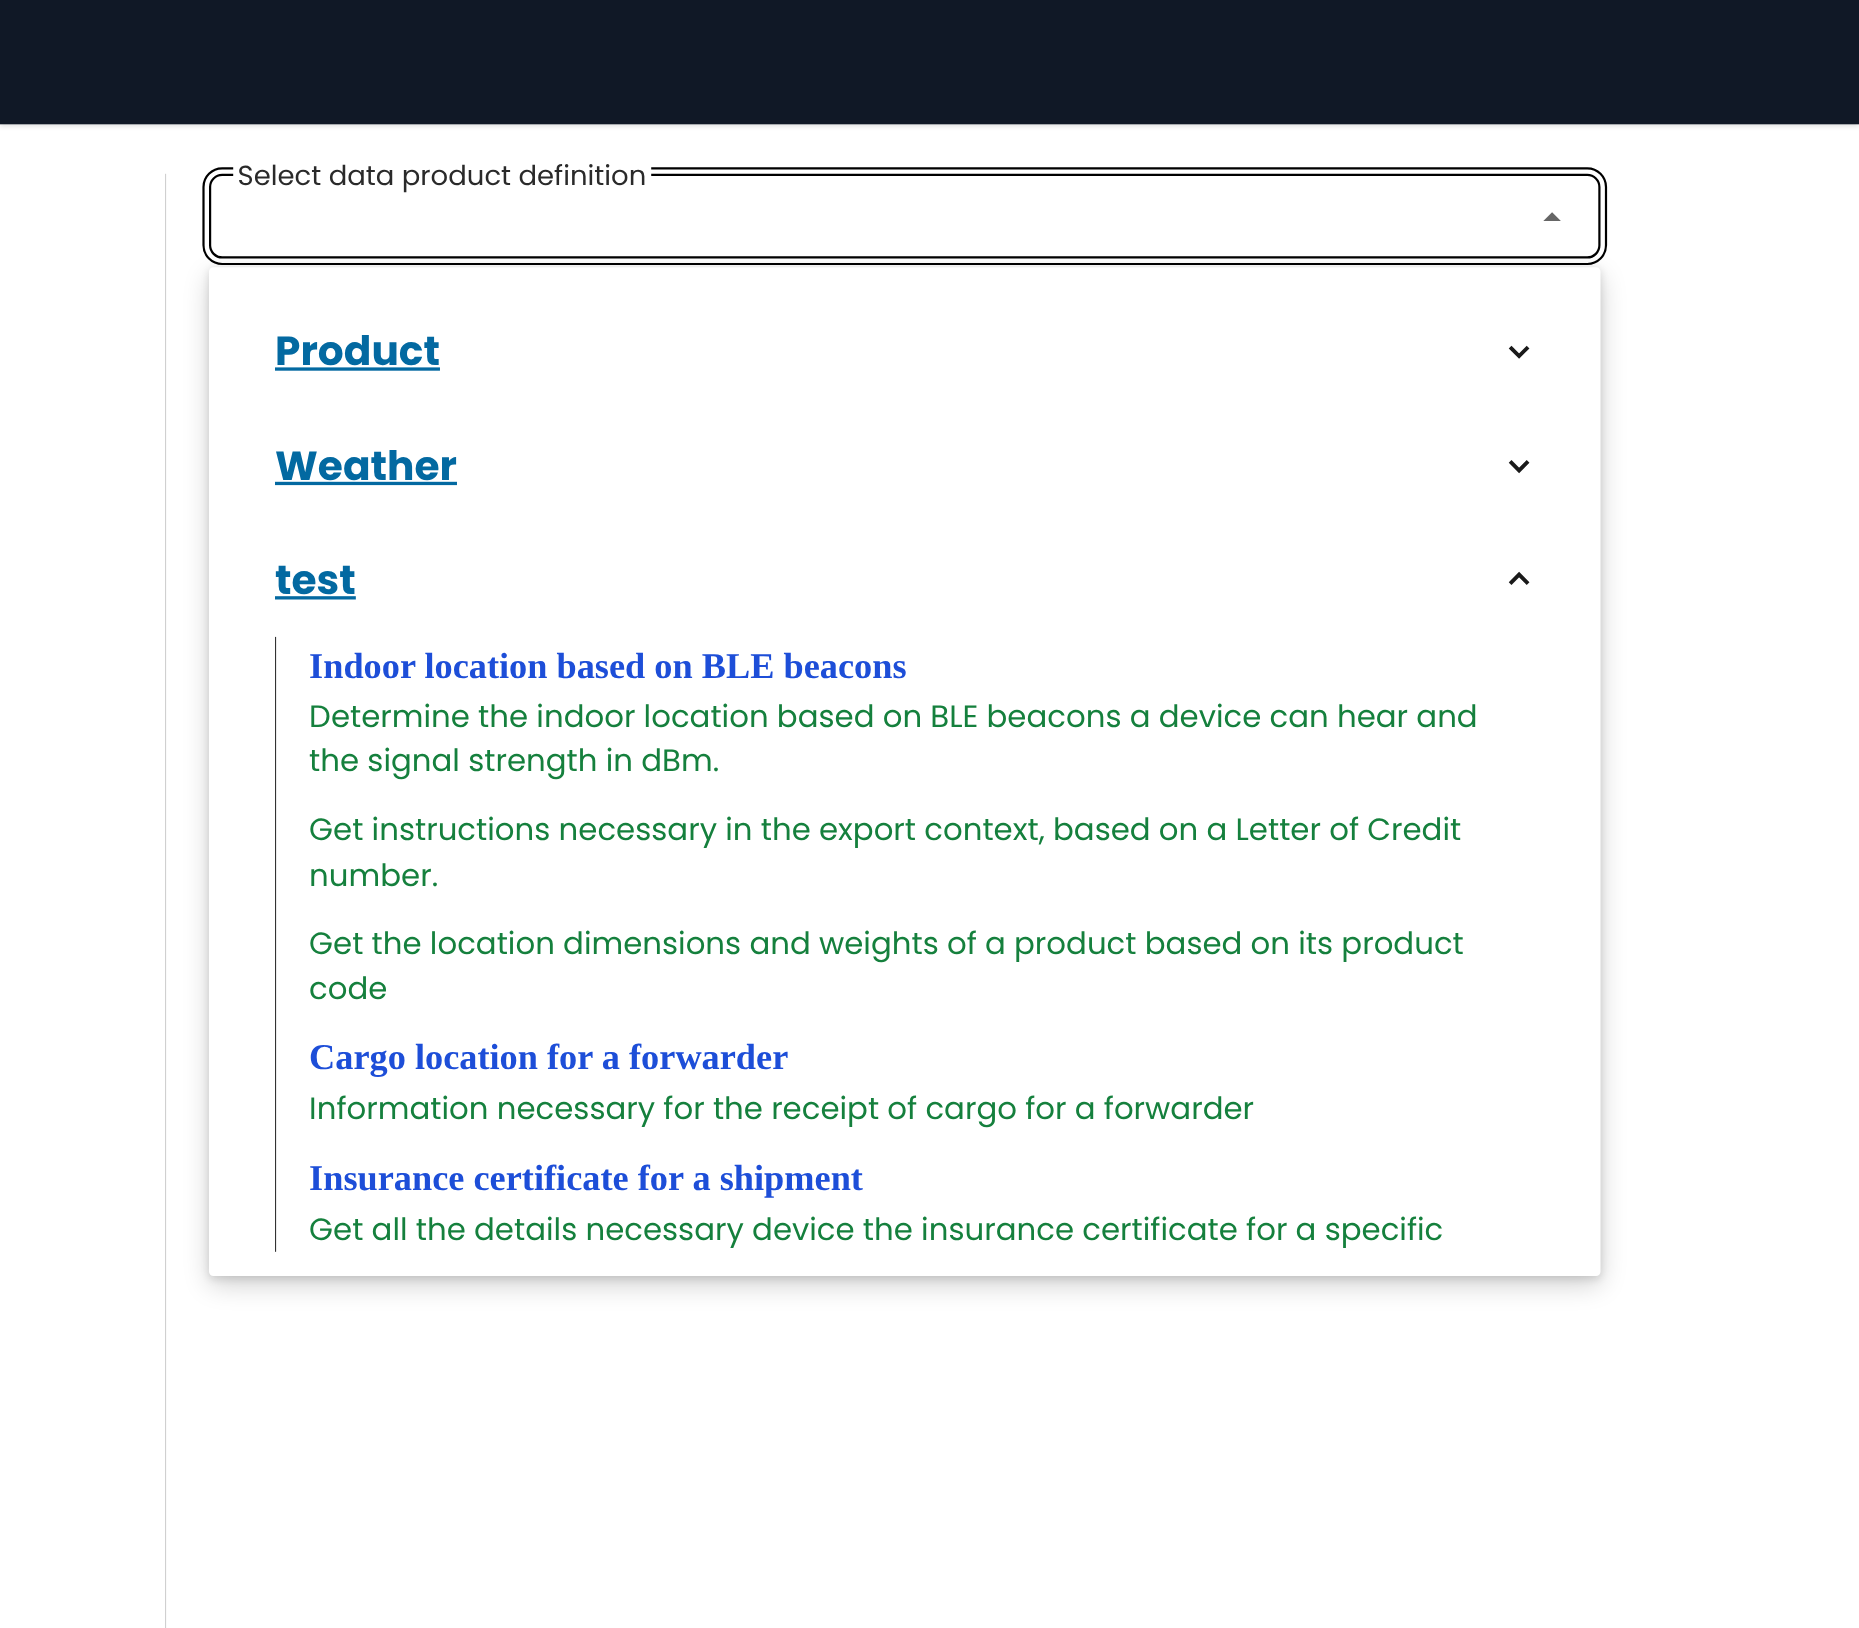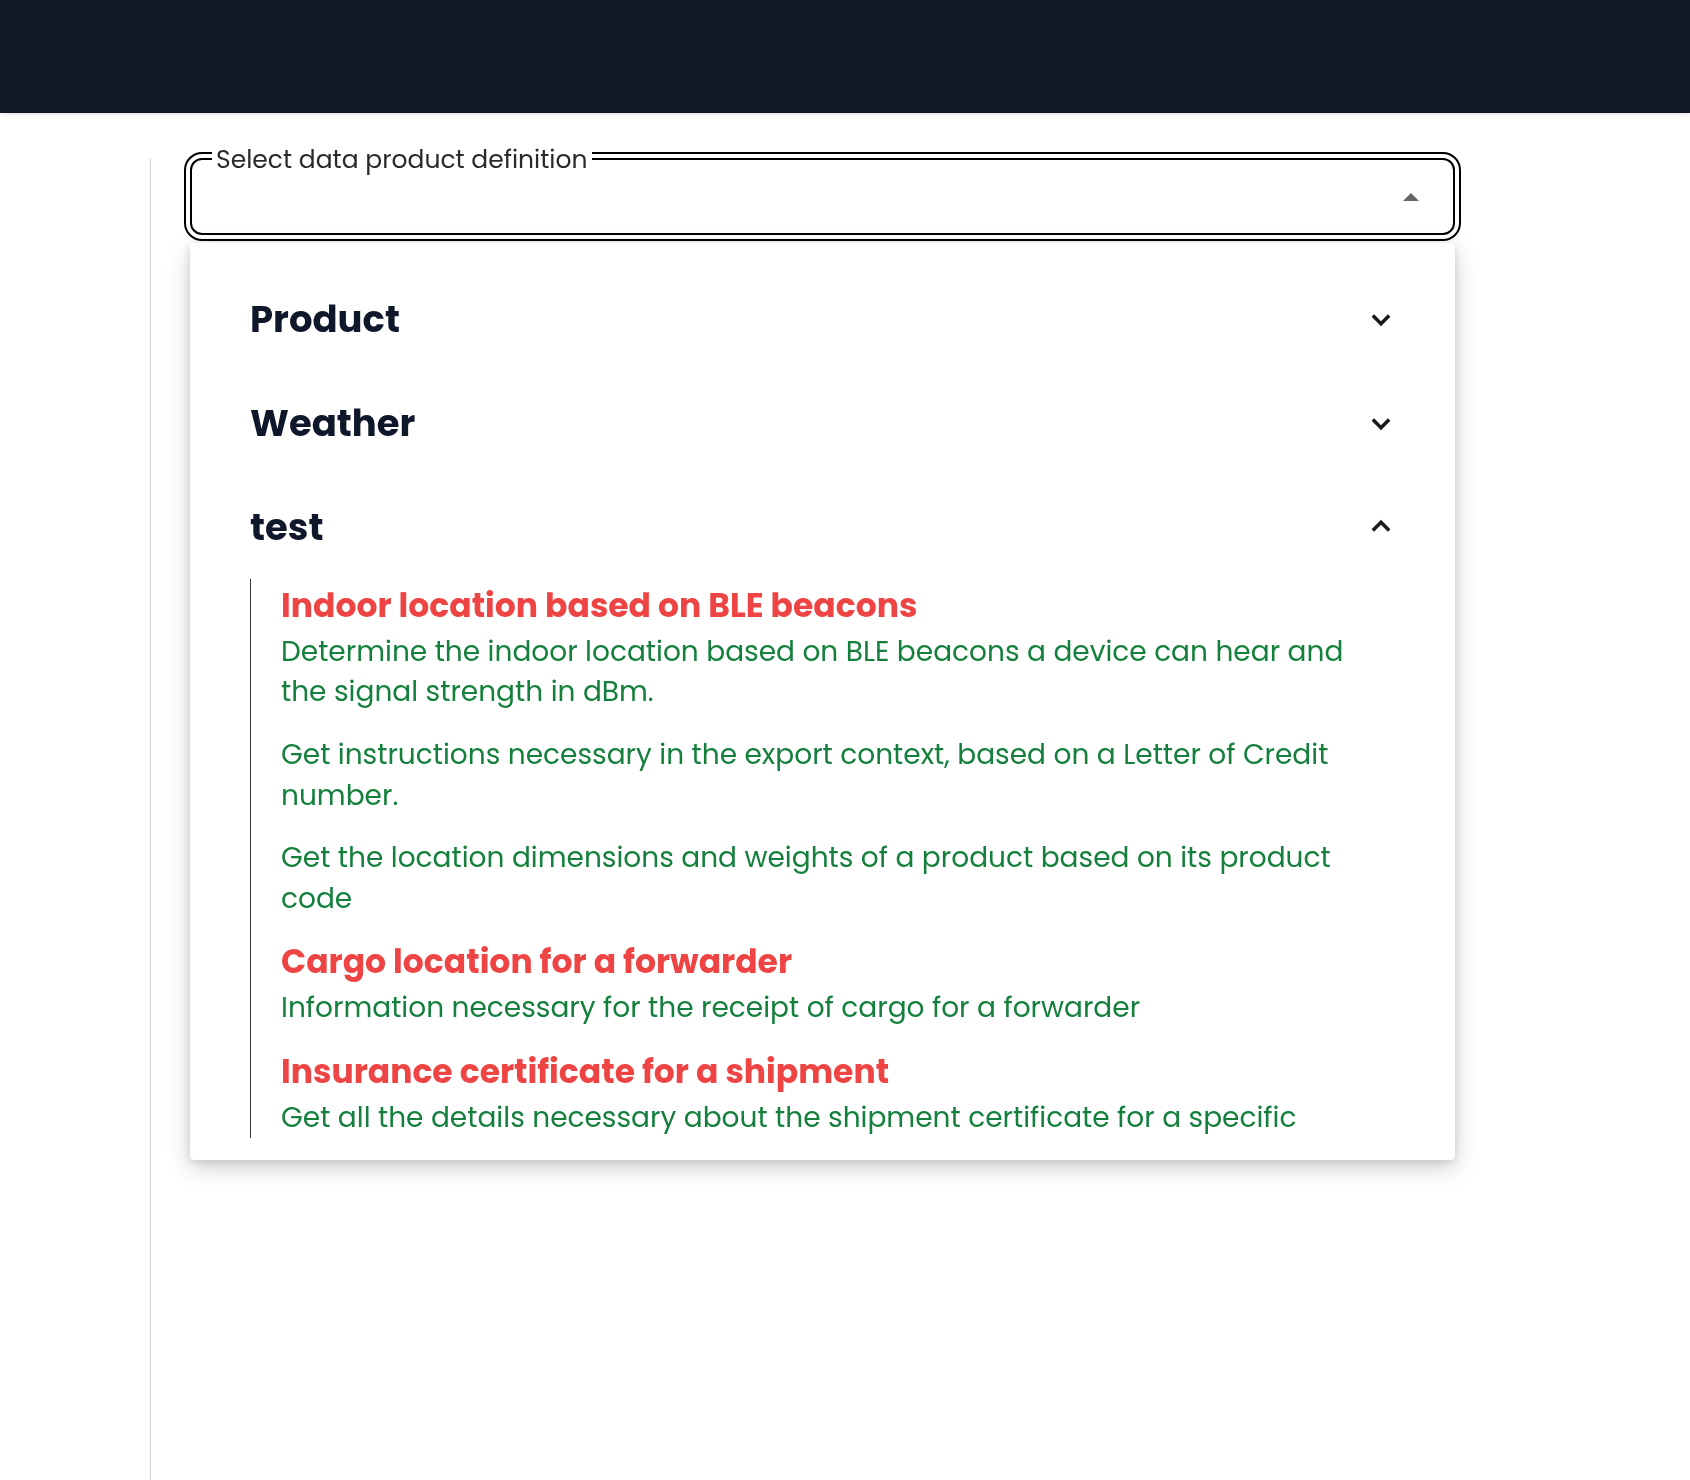--- a/index.html
+++ b/index.html
@@ -96,21 +96,22 @@
     .group-header {
       display: flex;
       align-items: center;
       justify-content: space-between;
       padding: 24px 60px;
       cursor: pointer;
     }
     .group-title {
       font-size: 37px;
       font-weight: 700;
-      color: #0f172a;
+      color: #0369a1;
+      text-decoration: underline;
     }
     .chevron {
       width: 28px;
       height: 28px;
       flex-shrink: 0;
     }
     .chevron svg {
       width: 100%;
       height: 100%;
       stroke: #1a1a1a;
@@ -124,23 +125,24 @@
       padding-right: 60px;
       padding-top: 6px;
     }
     .item {
       margin-bottom: 22px;
       cursor: pointer;
     }
     .item-title {
       font-size: 33px;
       font-weight: 700;
-      color: #ef4444;
+      color: #1d4ed8;
       margin-bottom: 4px;
       line-height: 1.3;
+      font-family: Liberation Serif, serif;
     }
     .item-desc {
       font-size: 28px;
       color: #15803d;
       line-height: 1.45;
     }
   </style>
 </head>
 <body>
 
@@ -196,19 +198,19 @@
         </div>
         <div class="item">
           <div class="item-desc">Get the location dimensions and weights of a product based on its product code</div>
         </div>
         <div class="item">
           <div class="item-title">Cargo location for a forwarder</div>
           <div class="item-desc">Information necessary for the receipt of cargo for a forwarder</div>
         </div>
         <div class="item">
           <div class="item-title">Insurance certificate for a shipment</div>
-          <div class="item-desc">Get all the details necessary about the shipment certificate for a specific</div>
+          <div class="item-desc">Get all the details necessary device the insurance certificate for a specific</div>
         </div>
       </div>
 
     </div>
   </div>
 </div>
 
 </body></html>

